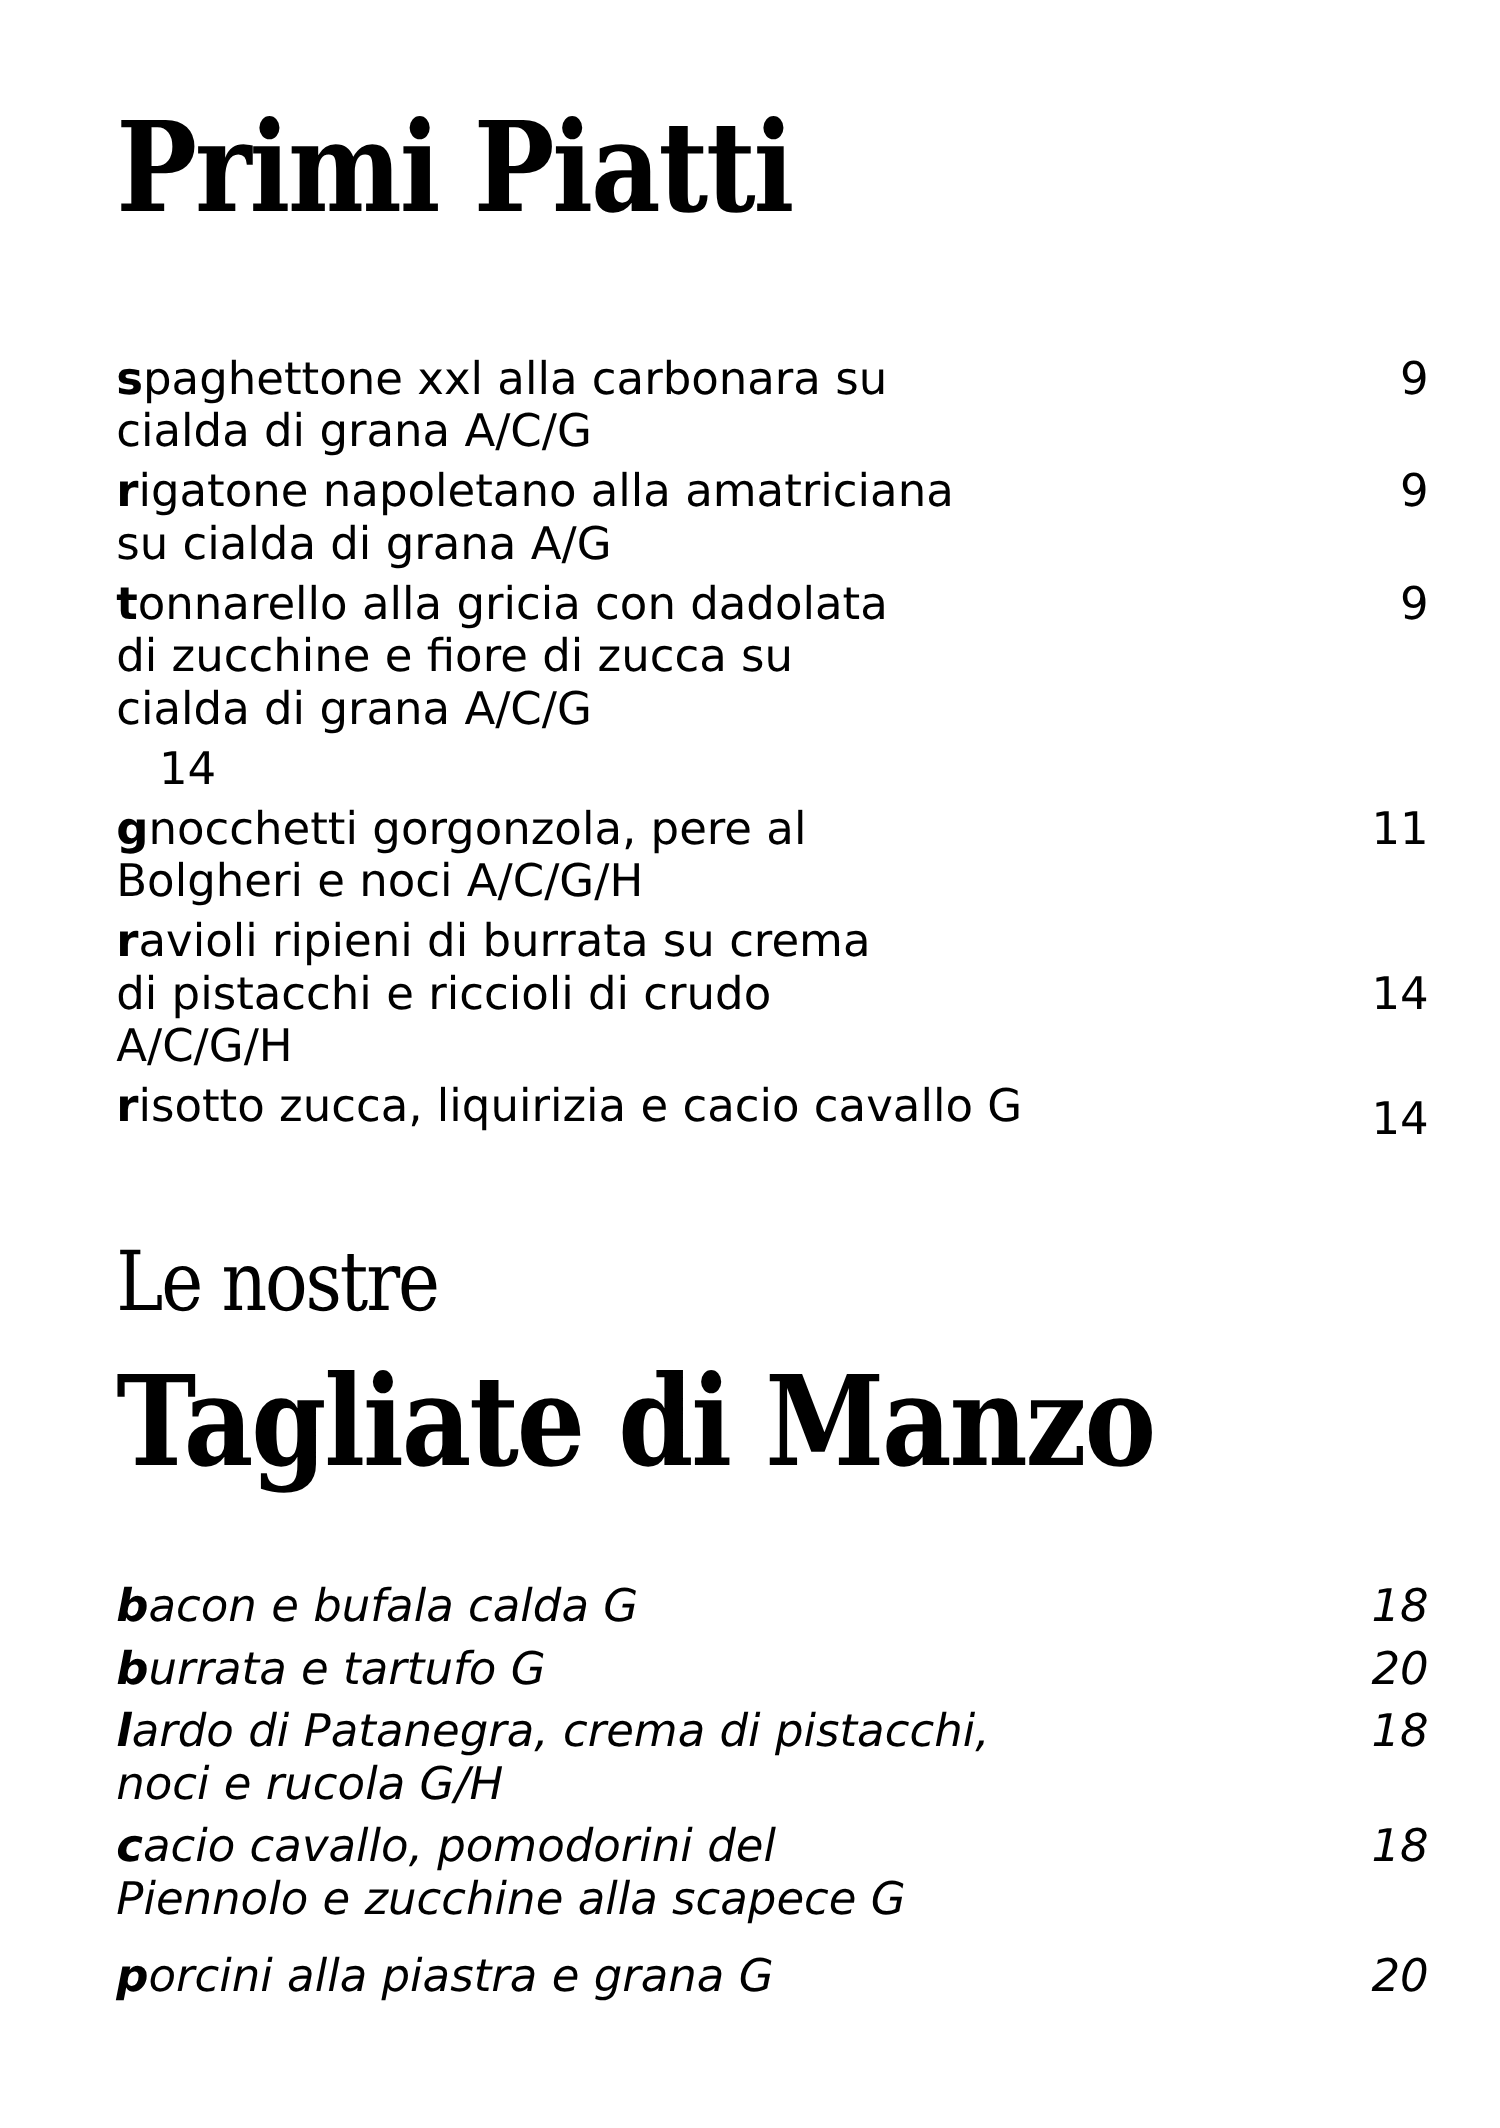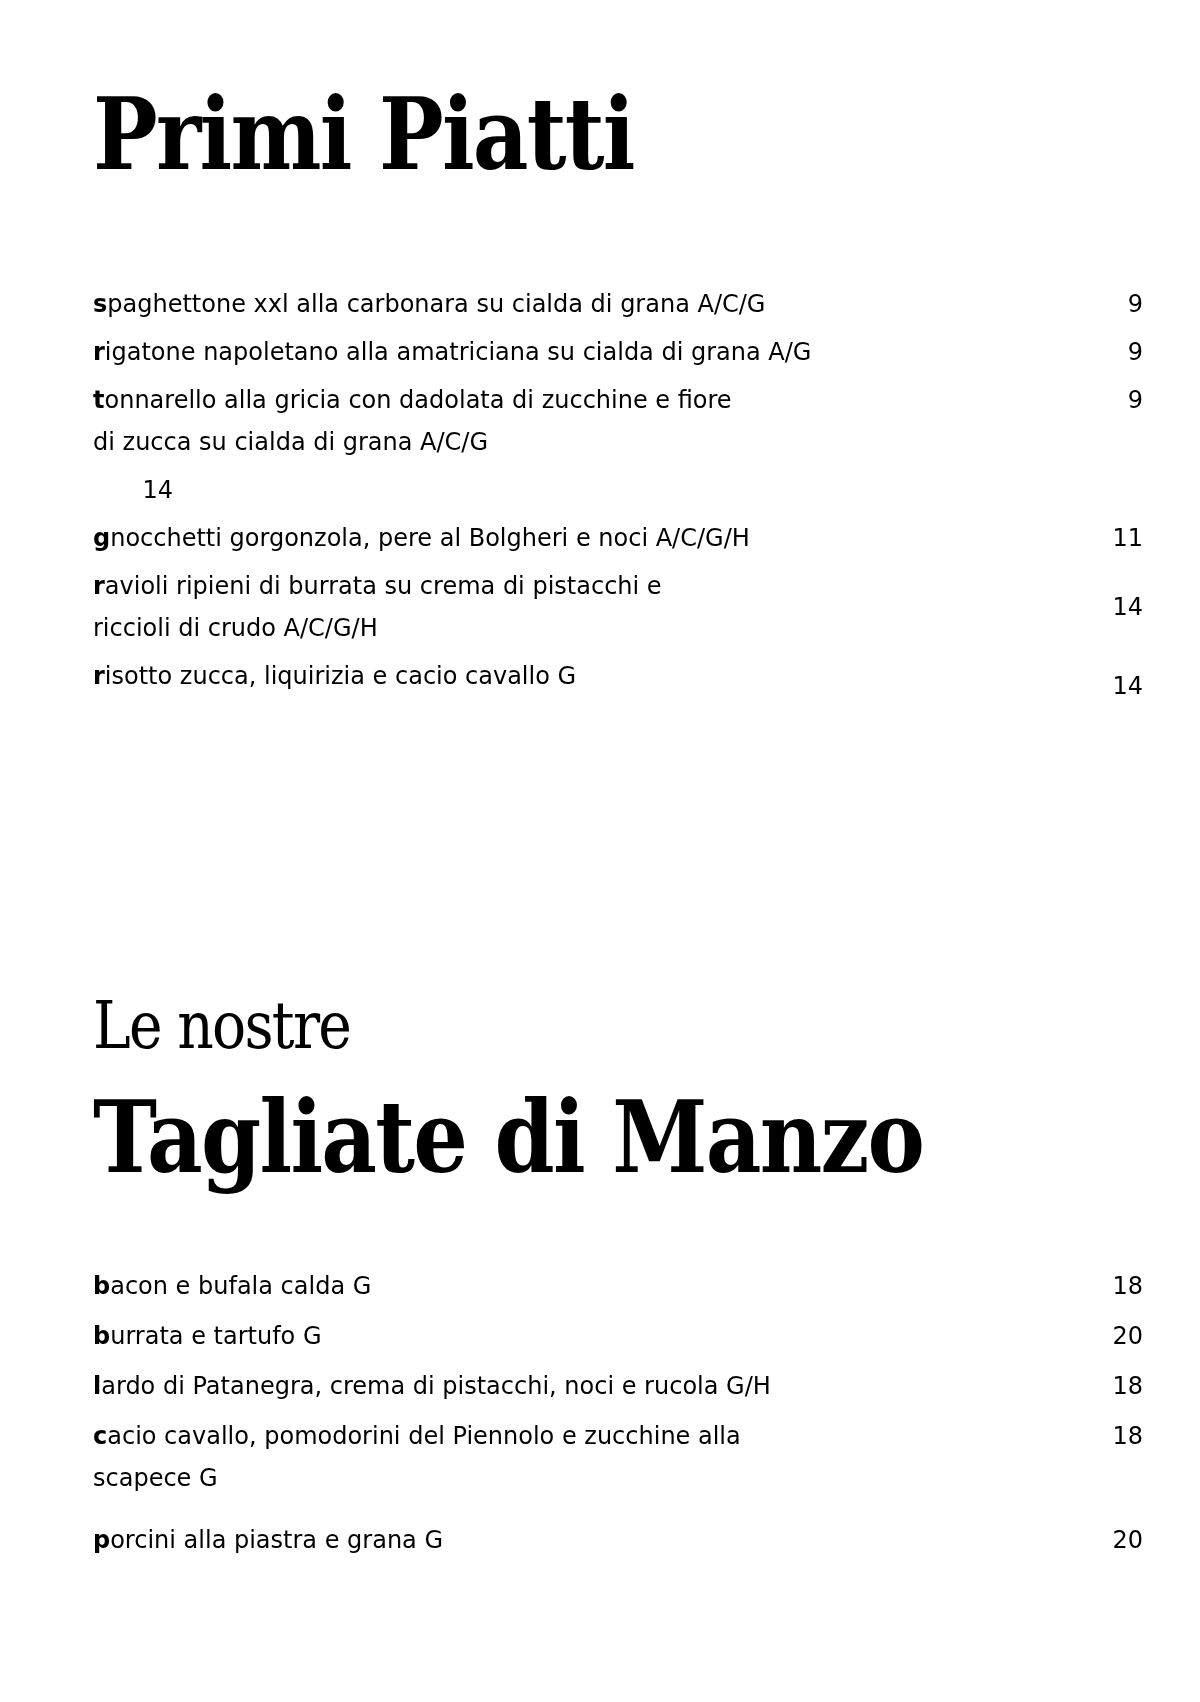--- a/index.html
+++ b/index.html
@@ -7,24 +7,24 @@
   .page { position: absolute; left: 93px; top: 0; width: 1050px; }
   .h-big {
     font-family: "DejaVu Serif", serif; font-weight: bold; letter-spacing: -2px;
     margin: 0; line-height: 1; color: #000;
   }
   #title-primi { position: absolute; top: 84px; left: 0; font-size: 100px; transform: scaleX(0.86); transform-origin: left; }
   #subtitle-nostre { position: absolute; top: 993px; left: 0; font-size: 66px; transform: scaleX(0.86); transform-origin: left; font-weight: normal; }
   #title-tagliate { position: absolute; top: 1087px; left: 0; font-size: 100px; transform: scaleX(0.86); transform-origin: left; }
   .menu { position: absolute; left: 0; width: 1050px; margin: 0; padding: 0; list-style: none; }
   #menu-primi { top: 283px; }
-  #menu-tagliate { top: 1265px; }
+  #menu-tagliate { top: 1265px; font-style: italic; }
   .item {
     display: flex; justify-content: space-between; align-items: flex-start;
-    font-family: "DejaVu Sans", sans-serif; font-size: 24px; line-height: 42px;
+    font-family: "DejaVu Sans", sans-serif; font-size: 36px; line-height: 42px;
     margin-bottom: 7px;
   }
   .item .desc { width: 720px; }
   .item .desc b { font-weight: bold; }
   .item .price { width: 80px; text-align: right; }
 </style>
 </head>
 <body>
 
 <div class="page">

